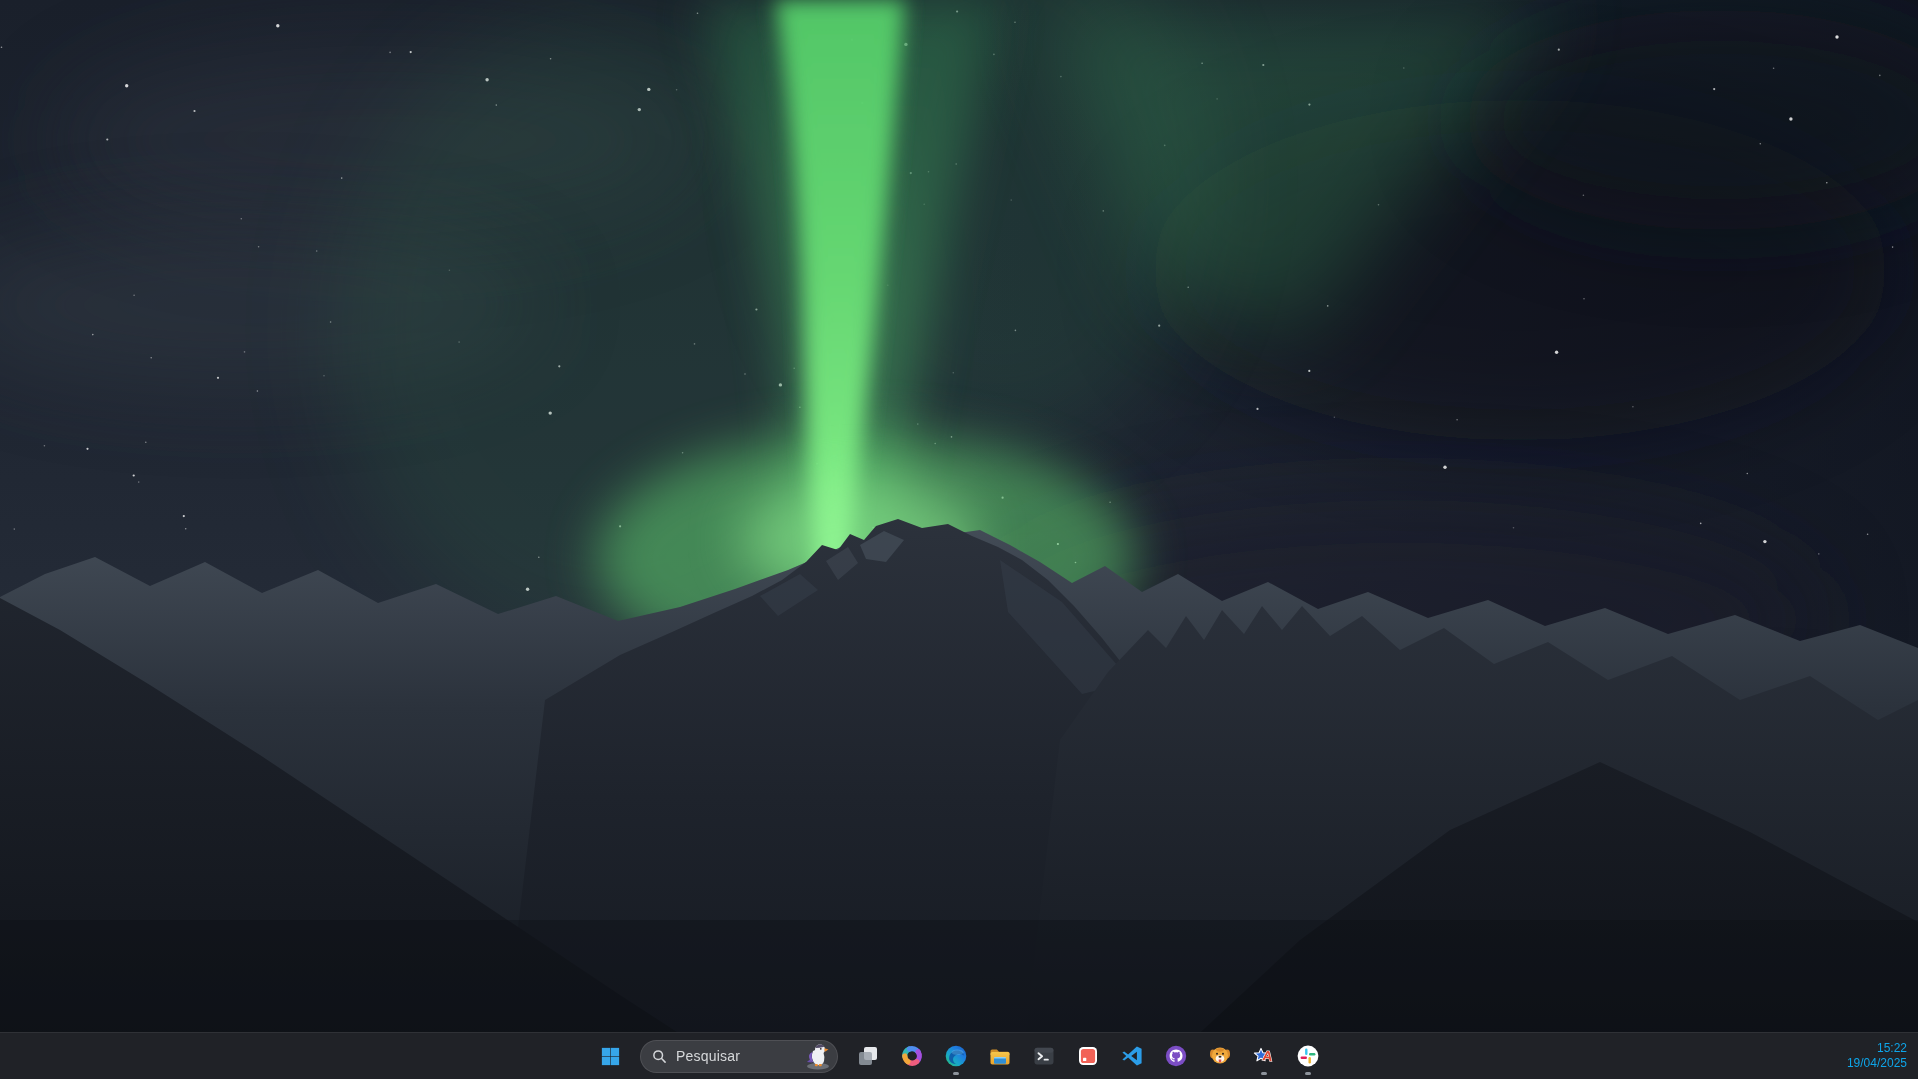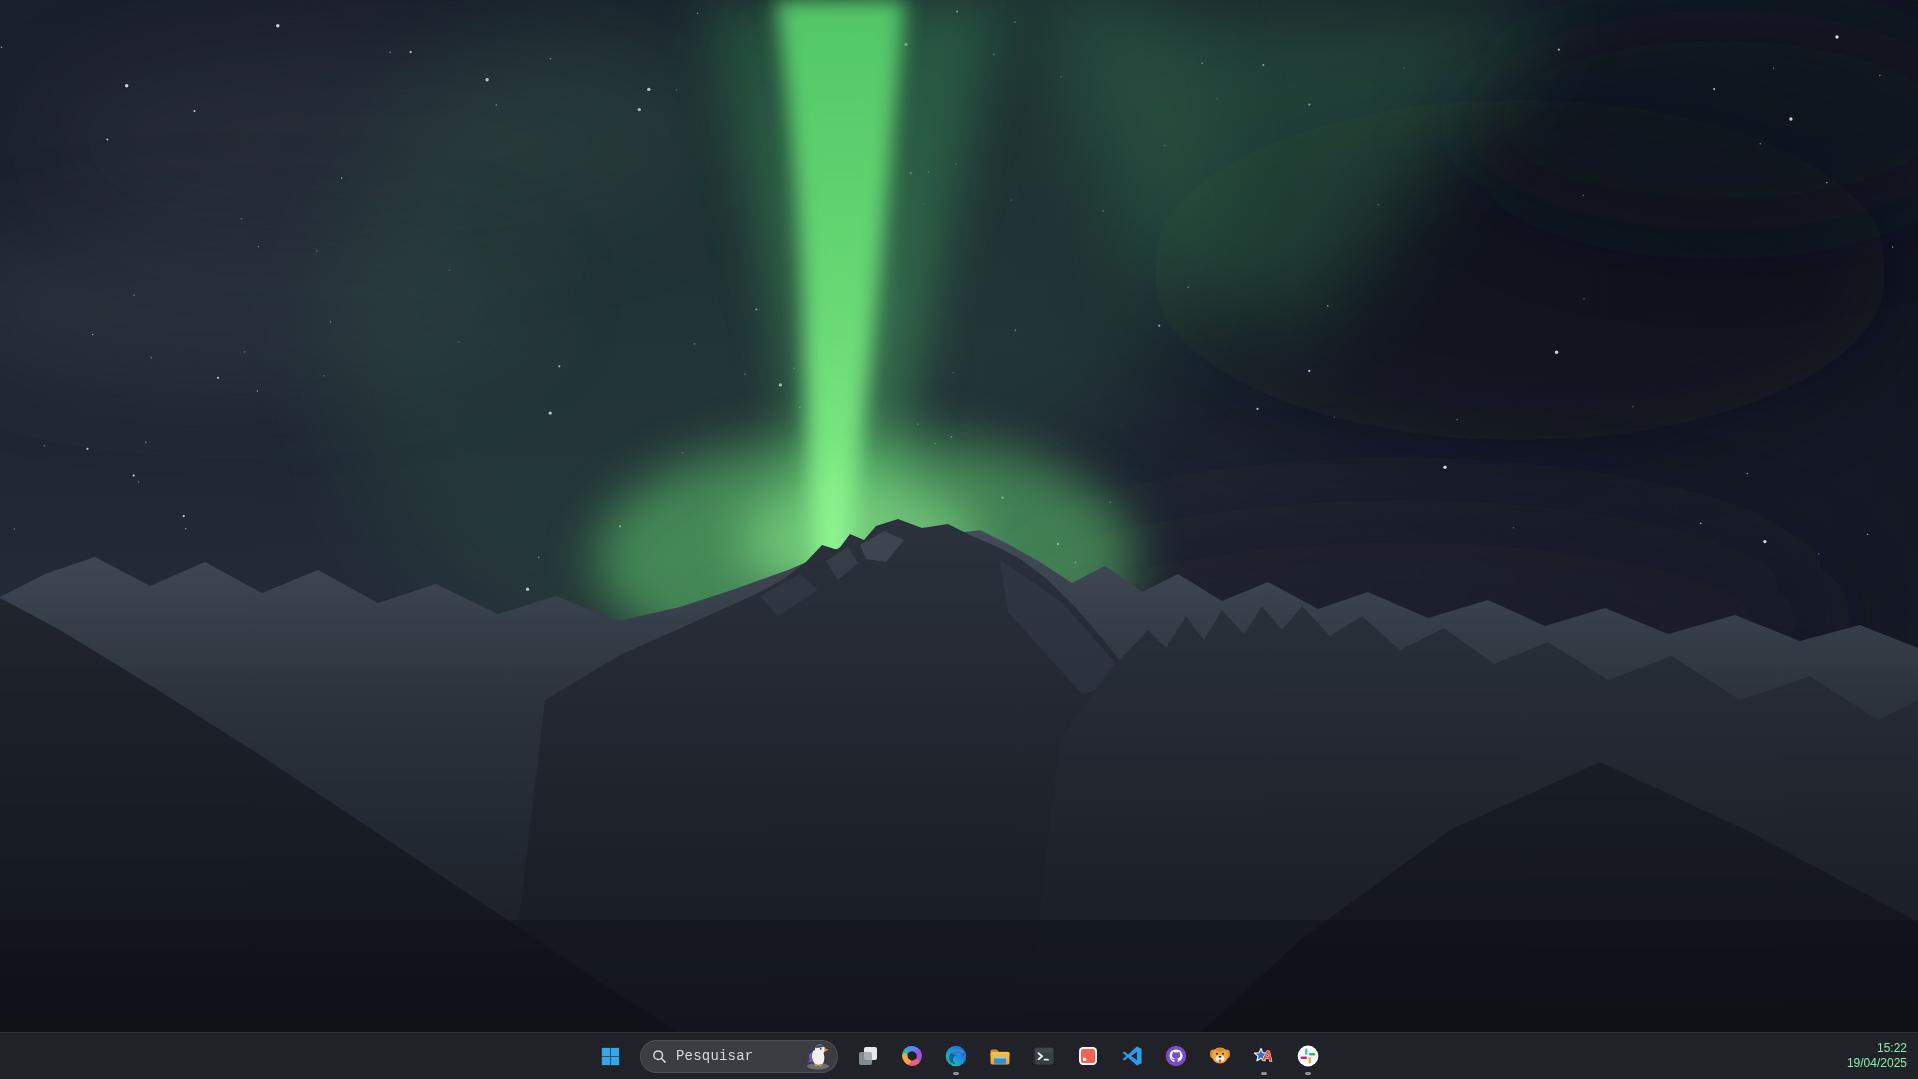--- a/index.html
+++ b/index.html
@@ -29,30 +29,30 @@
   .run-dot{
     position:absolute;bottom:1px;left:50%;transform:translateX(-50%);
     width:6px;height:3px;border-radius:2px;background:#8d939b;
   }
   .search-pill{
     position:relative;display:flex;align-items:center;
     width:198px;height:33px;border-radius:17px;
     background:#3b3d42;
     border:1px solid rgba(255,255,255,0.10);
     box-sizing:border-box;
-    padding:0 4px 0 11px;cursor:pointer;flex:0 0 auto;font-family:Liberation Mono, monospace;
+    padding:0 4px 0 11px;cursor:pointer;flex:0 0 auto;
   }
   .search-pill .s-label{
     margin-left:9px;font-size:14px;color:#d6d8da;letter-spacing:.2px;
     white-space:nowrap;
   }
   .search-pill .s-art{margin-left:auto;display:flex;align-items:flex-end;}
   .tb-clock{
     position:absolute;right:7px;top:50%;transform:translateY(-50%);
-    text-align:right;color:#86efac;font-size:12px;line-height:15px;
+    text-align:right;color:#0ea5e9;font-size:12px;line-height:15px;
     cursor:pointer;padding:2px 4px;border-radius:4px;
   }
 </style>
 </head>
 <body>
 
 <div class="screen">
 
   <div class="wallpaper">
     <svg viewBox="0 0 1918 1079" preserveAspectRatio="none">

